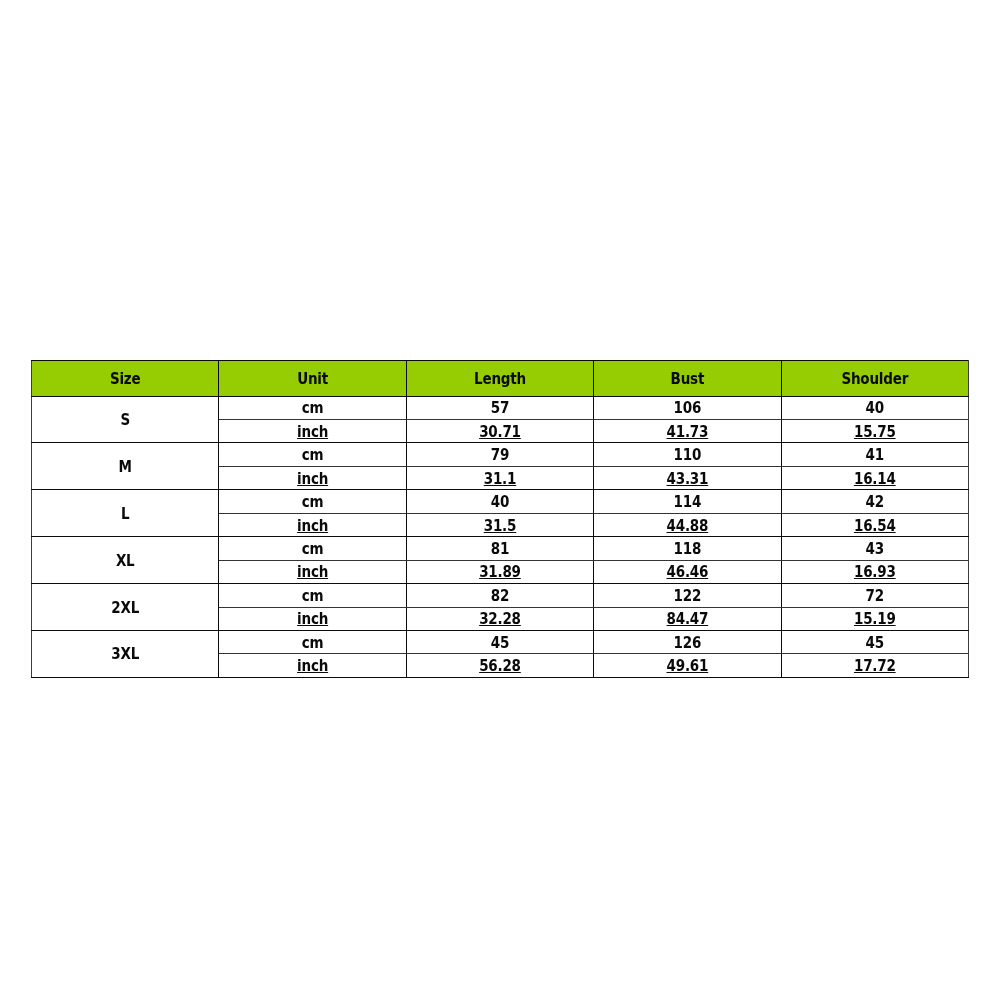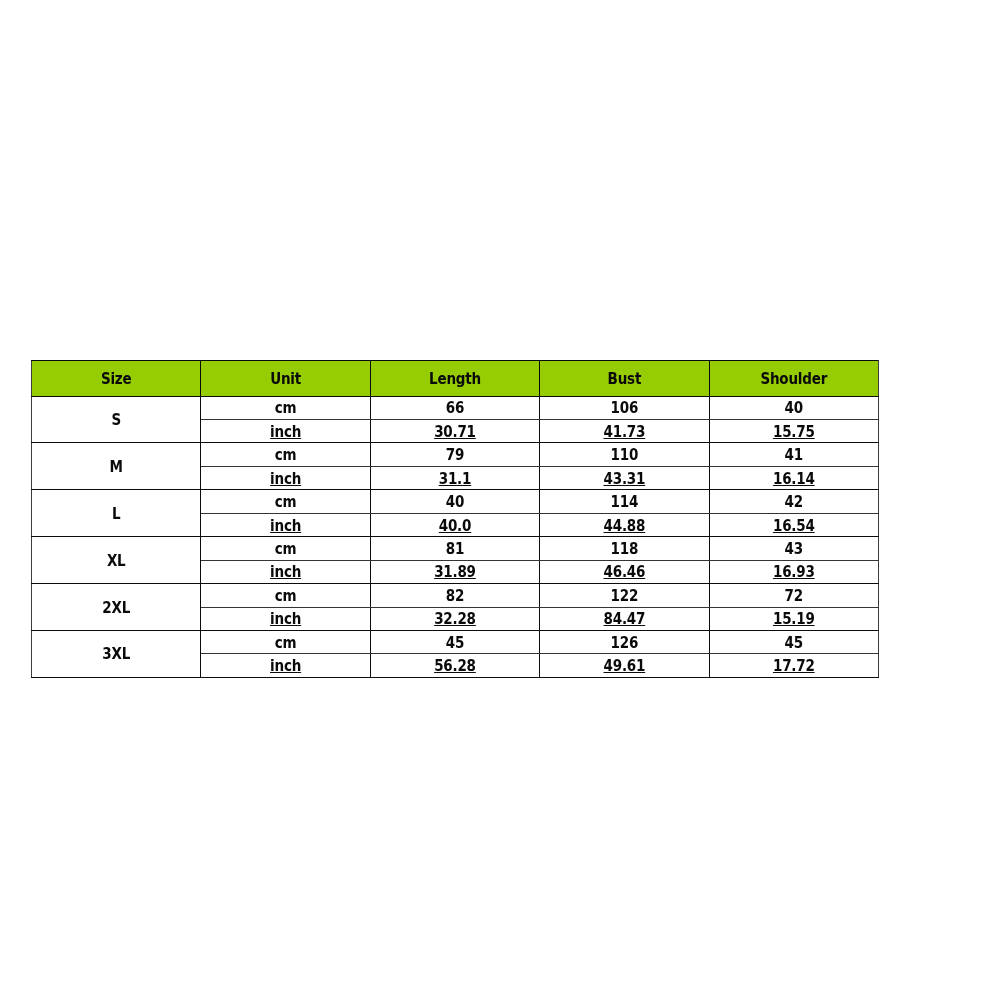--- a/index.html
+++ b/index.html
@@ -2,21 +2,21 @@
 <html><head>
 <meta charset="utf-8">
 <title>Size Chart</title>
 <style>
   html,body{margin:0;padding:0;}
   body{width:1000px;height:1000px;background:#ffffff;
        font-family:"DejaVu Sans",sans-serif;font-stretch:condensed;
        -webkit-font-smoothing:antialiased;}
   .page{position:relative;width:1000px;height:1000px;overflow:hidden;background:#ffffff;}
 
-  .size-table{position:absolute;left:31px;top:360.1px;width:848px;
+  .size-table{position:absolute;left:31px;top:360.1px;width:938px;
               border-collapse:collapse;table-layout:fixed;}
 
   .size-table th,
   .size-table td{border:1px solid #0b0b0b;
                  text-align:center;vertical-align:middle;
                  color:#0a0a0a;font-weight:bold;font-size:15px;letter-spacing:-0.2px;
                  padding:0;line-height:1;}
 
   
   .size-table thead th{background:#95cc02;height:34.5px;}
@@ -70,21 +70,21 @@
     <tbody>
 
       <tr class="grp-start">
         <td class="size-cell" rowspan="2">
             <span>S</span>
           </td>
         <td>
             <span>cm</span>
           </td>
         <td>
-            <span>66</span>
+            <span>57</span>
           </td>
         <td>
             <span>106</span>
           </td>
         <td>
             <span>40</span>
           </td>
       </tr>
       <tr class="grp-end">
         <td>
@@ -148,21 +148,21 @@
           </td>
         <td>
             <span>42</span>
           </td>
       </tr>
       <tr class="grp-end">
         <td>
             <span>inch</span>
           </td>
         <td>
-            <span>40.0</span>
+            <span>31.5</span>
           </td>
         <td>
             <span>44.88</span>
           </td>
         <td>
             <span>16.54</span>
           </td>
       </tr>
 
       <tr class="grp-start">

